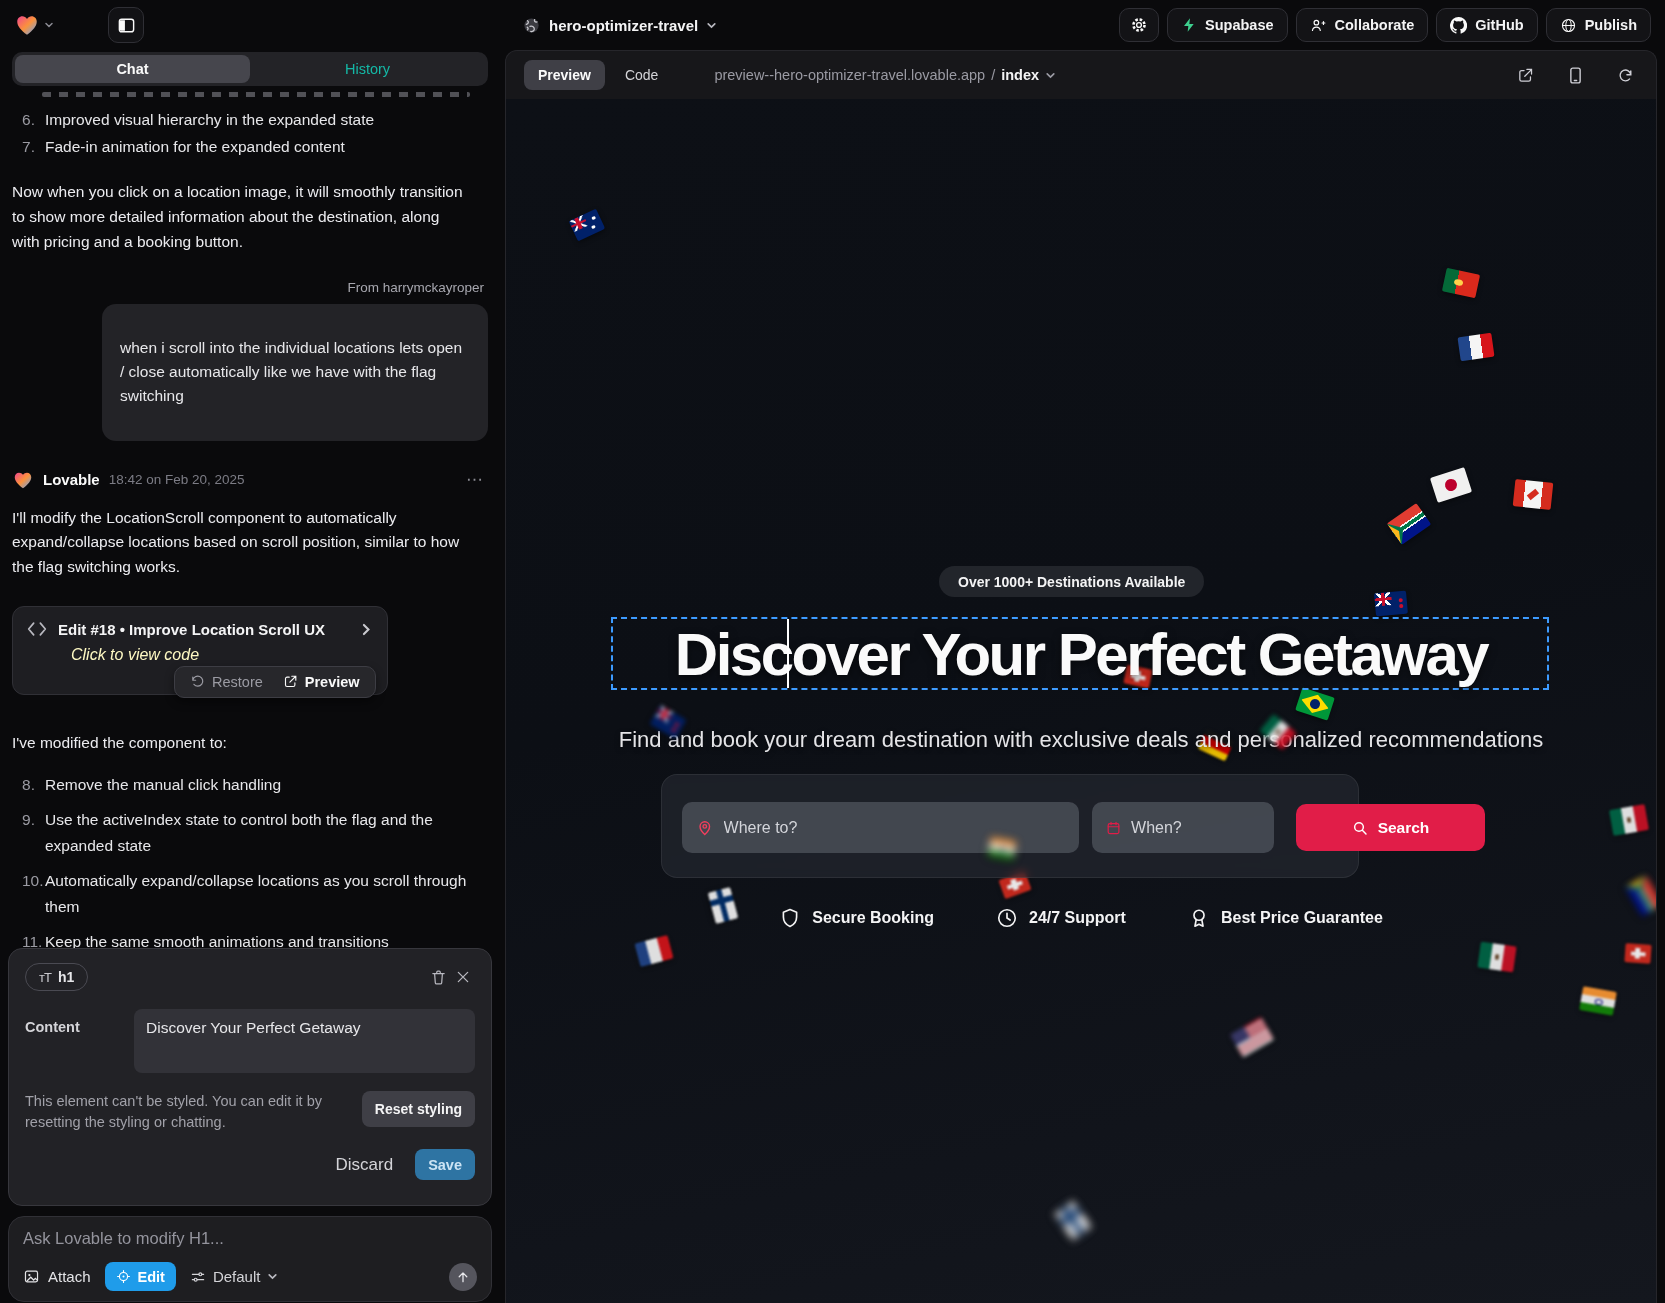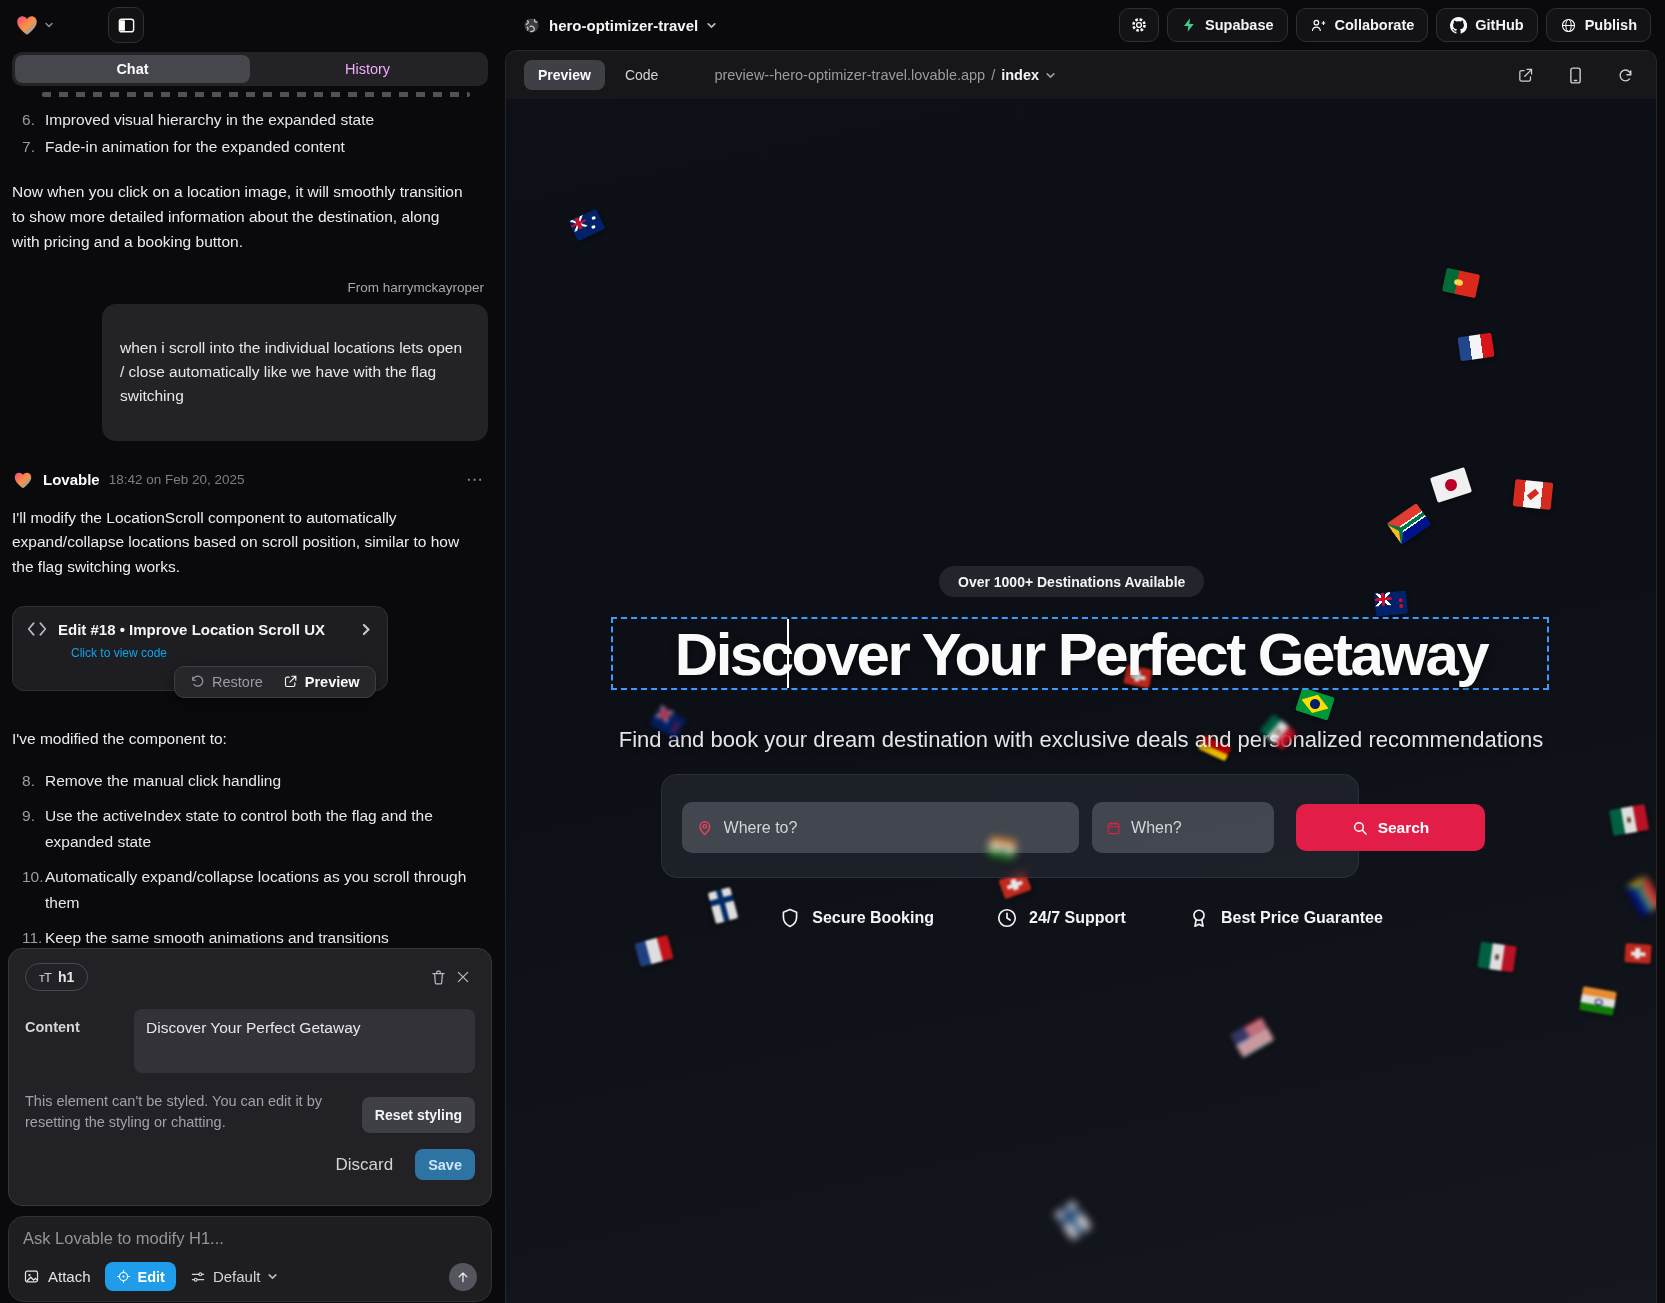--- a/index.html
+++ b/index.html
@@ -22,21 +22,21 @@
   .topbar-right { position:absolute; right:14px; top:8px; display:flex; gap:8px; }
   .tb-btn { height:34px; display:flex; align-items:center; gap:8px; padding:0 13px; background:#131316;
     border:1px solid #2f2f35; border-radius:10px; color:#f4f4f5; font-size:14.5px; font-weight:600; cursor:pointer; }
   .tb-btn.icon-only { width:40px; justify-content:center; padding:0; }
 
   
   #left-panel { position:absolute; left:0; top:50px; width:500px; height:1253px; overflow:hidden; }
   .chat-scroll { position:absolute; left:0; top:0; width:100%; height:898px; overflow:hidden; padding:2px 12px 0 12px; }
   .tabbar { display:flex; background:#232327; border-radius:10px; padding:3px; height:34px; }
   .tab { flex:1; display:flex; align-items:center; justify-content:center; border-radius:8px;
-    font-size:14.5px; color:#f0abfc; cursor:pointer; }
+    font-size:14.5px; color:#14b8a6; cursor:pointer; }
   .tab.active { background:#46464d; color:#fafafa; font-weight:600; }
   .clipped-line { height:5px; margin:6px 18px 0 30px; opacity:.55;
     background:repeating-linear-gradient(90deg,#8b8b93 0 9px, transparent 9px 17px);
     border-radius:2px; }
   ol.numlist { list-style:none; margin-top:10px; }
   ol.numlist li { position:relative; padding-left:33px; font-size:15.5px; line-height:1.68; color:#e7e7ea; margin-bottom:1px; counter-increment:item; }
   ol.numlist li::before { content:counter(item) "."; position:absolute; left:10px; color:#9b9ba3; }
   .para { font-size:15.5px; line-height:1.6; color:#ececf0; }
   #para1 { margin-top:20px; width:452px; }
   .from-label { margin-top:26px; text-align:right; font-size:13.5px; color:#a7a7af; padding-right:4px; }
@@ -44,21 +44,21 @@
     padding:32px 18px; font-size:15.5px; line-height:1.55; color:#e7e7ea; }
   .assistant-row { margin-top:28px; display:flex; align-items:center; gap:9px; }
   .assistant-row .a-name { font-size:15px; font-weight:700; color:#fafafa; }
   .assistant-row .a-time { font-size:13.5px; color:#7c7c85; }
   .assistant-row .a-menu { margin-left:auto; color:#8b8b93; font-size:17px; letter-spacing:1px; cursor:pointer; padding:0 4px; }
   #para2 { margin-top:15px; width:460px; }
   .edit-wrap { position:relative; margin-top:26px; }
   .edit-card { width:376px; background:#1e1e22; border:1px solid #303036; border-radius:12px; padding:14px 14px 30px 14px; cursor:pointer; }
   .edit-card .row1 { display:flex; align-items:center; gap:11px; }
   .edit-card .title { font-size:15px; font-weight:600; color:#f4f4f5; }
-  .edit-card .sub { margin:8px 0 0 44px; font-size:12px; color:#0ea5e9; }
+  .edit-card .sub { margin:8px 0 0 44px; font-size:16px; color:#fef9c3;font-style:italic; }
   .ver-pill { position:absolute; left:162px; top:60px; display:flex; align-items:center; gap:20px;
     background:#27272b; border:1px solid #3d3d44; border-radius:10px; padding:7px 15px;
     box-shadow:0 4px 10px rgba(0,0,0,.45); }
   .ver-pill .v-restore { display:flex; align-items:center; gap:7px; color:#9b9ba3; font-size:14.5px; cursor:pointer; }
   .ver-pill .v-preview { display:flex; align-items:center; gap:7px; color:#fafafa; font-size:14.5px; font-weight:600; cursor:pointer; }
   #para3 { margin-top:36px; }
   #mod-list { margin-top:16px; }
   ol#mod-list li { margin-bottom:9px; }
 
   
@@ -68,21 +68,21 @@
     padding:5px 13px; color:#e7e7ea; }
   .tag-pill .tt { font-size:13px; color:#c9c9cf; letter-spacing:-1px; }
   .tag-pill .tag { font-size:14px; font-weight:600; }
   .editor-top { display:flex; align-items:center; }
   .editor-top .spacer { flex:1; }
   .icon-btn { background:none; border:none; color:#a7a7af; cursor:pointer; padding:4px; }
   .content-row { display:flex; margin-top:18px; gap:14px; }
   .content-row label { width:95px; font-size:14.5px; font-weight:600; color:#d4d4d8; padding-top:10px; }
   .content-row textarea { flex:1; height:64px; background:#323238; border:none; border-radius:8px; resize:none;
     color:#e7e7ea; font-family:"Liberation Sans",sans-serif; font-size:15.5px; padding:10px 12px; outline:none; }
-  .note-row { display:flex; margin-top:18px; gap:12px; align-items:flex-end; }
+  .note-row { display:flex; margin-top:18px; gap:12px; align-items:flex-start; }
   .note-row .note { flex:1; font-size:14.5px; line-height:1.45; color:#a1a1a9; }
   .btn-reset { background:#3f3f46; border:none; border-radius:8px; height:36px; padding:0 13px;
     color:#f4f4f5; font-size:14px; font-weight:600; cursor:pointer; white-space:nowrap; }
   .action-row { display:flex; justify-content:flex-end; align-items:center; gap:22px; margin-top:16px; }
   .btn-discard { background:none; border:none; color:#d4d4d8; font-size:17px; cursor:pointer; }
   .btn-save { background:#2e74a3; border:none; border-radius:8px; height:31px; padding:0 13px;
     color:#cde4f4; font-size:14.5px; font-weight:600; cursor:pointer; }
 
   
   #composer { position:absolute; left:8px; top:1166px; width:484px; height:86px; background:#1e1e21;

